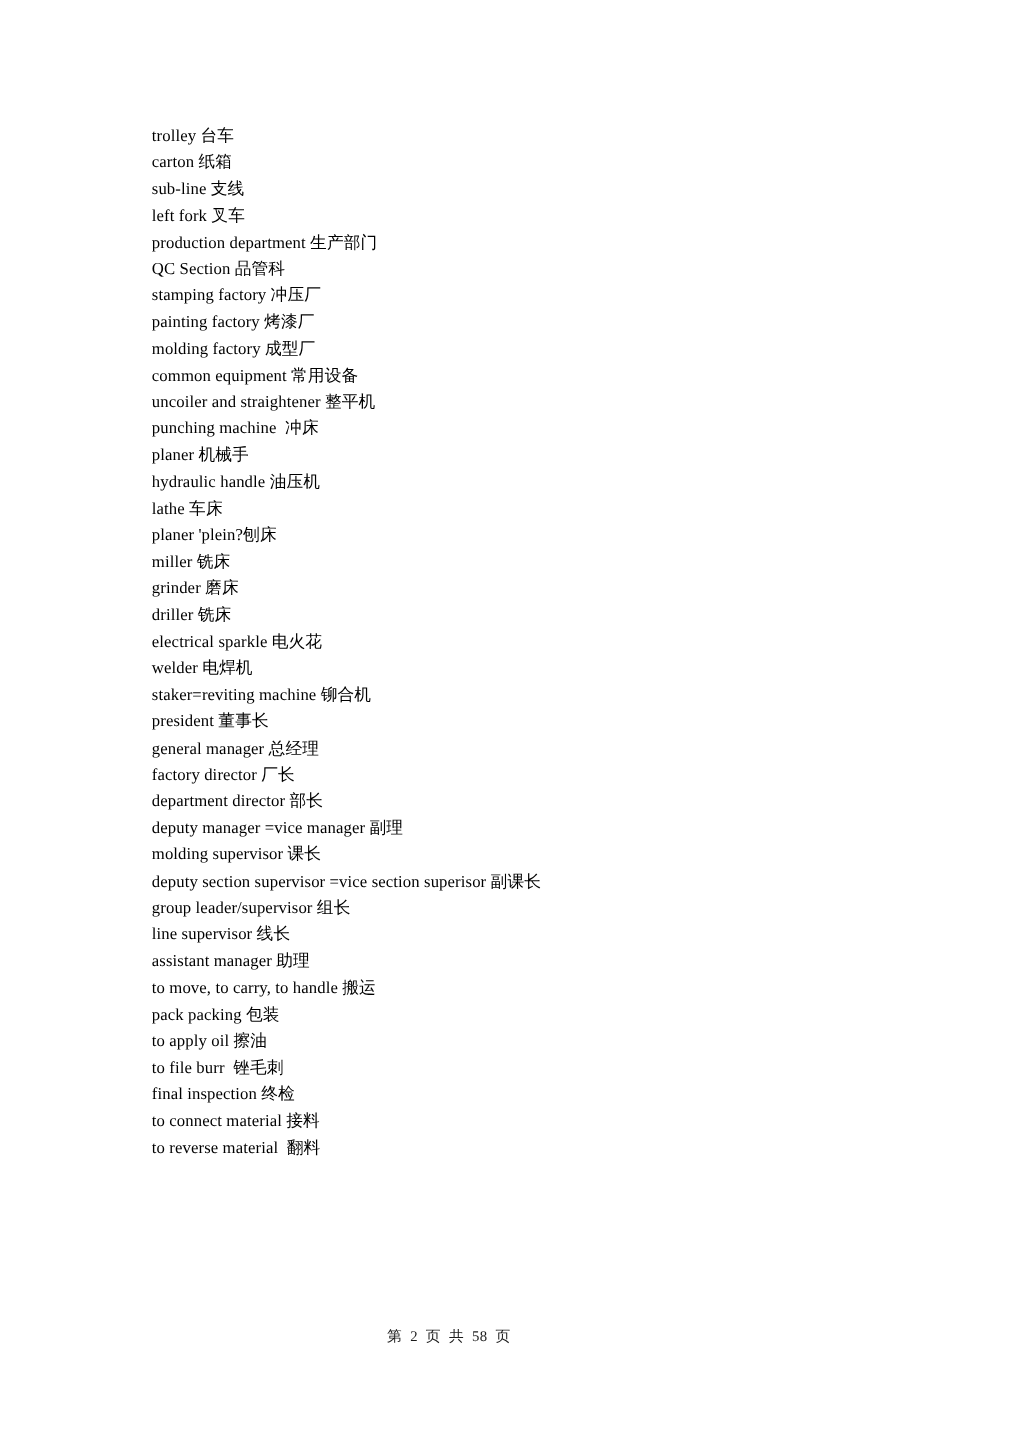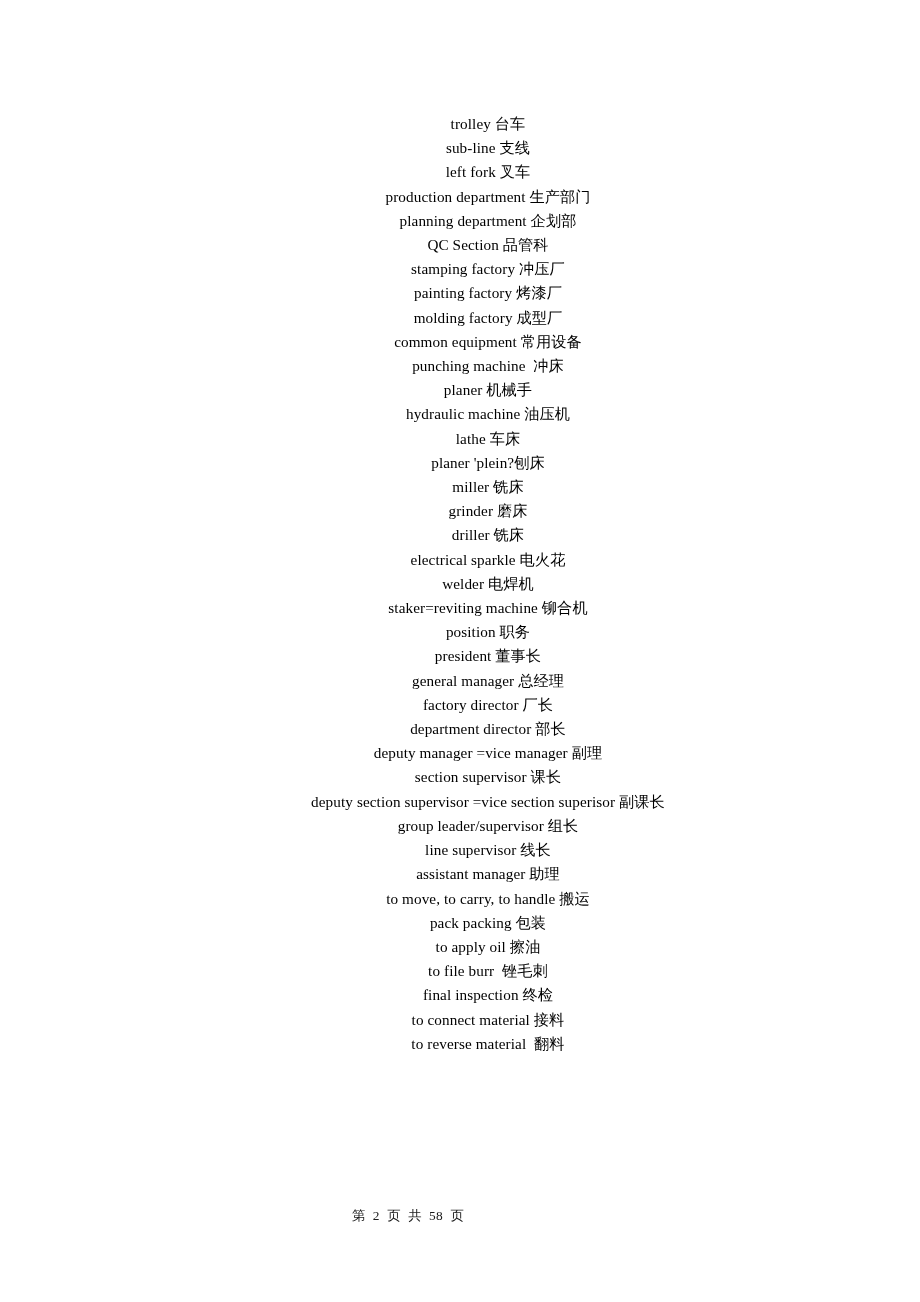--- a/index.html
+++ b/index.html
@@ -35,21 +35,20 @@
     margin: 0;
     padding: 0;
     list-style: none;
   }
   .glossary-line {
     font-size: 15.2px;
     line-height: 24.2px;
     white-space: pre;
     color: #000000;
     letter-spacing: 0.1px;
-    text-align: center;
   }
   .page-footer {
     position: absolute;
     left: 0;
     top: 1206px;
     width: 816px;
     text-align: center;
   }
   .footer-text {
     display: inline-block;
@@ -61,47 +60,47 @@
   }
 </style>
 </head>
 <body>
 
 <div class="page">
 
   <div class="content-body">
     <ul class="glossary-list">
         <li class="glossary-line">trolley 台车</li>
+        <li class="glossary-line">carton 纸箱</li>
         <li class="glossary-line">sub-line 支线</li>
         <li class="glossary-line">left fork 叉车</li>
         <li class="glossary-line">production department 生产部门</li>
-        <li class="glossary-line">planning department 企划部</li>
         <li class="glossary-line">QC Section 品管科</li>
         <li class="glossary-line">stamping factory 冲压厂</li>
         <li class="glossary-line">painting factory 烤漆厂</li>
         <li class="glossary-line">molding factory 成型厂</li>
         <li class="glossary-line">common equipment 常用设备</li>
+        <li class="glossary-line">uncoiler and straightener 整平机</li>
         <li class="glossary-line">punching machine  冲床</li>
         <li class="glossary-line">planer 机械手</li>
-        <li class="glossary-line">hydraulic machine 油压机</li>
+        <li class="glossary-line">hydraulic handle 油压机</li>
         <li class="glossary-line">lathe 车床</li>
         <li class="glossary-line">planer 'plein?刨床</li>
         <li class="glossary-line">miller 铣床</li>
         <li class="glossary-line">grinder 磨床</li>
         <li class="glossary-line">driller 铣床</li>
         <li class="glossary-line">electrical sparkle 电火花</li>
         <li class="glossary-line">welder 电焊机</li>
         <li class="glossary-line">staker=reviting machine 铆合机</li>
-        <li class="glossary-line">position 职务</li>
         <li class="glossary-line">president 董事长</li>
         <li class="glossary-line">general manager 总经理</li>
         <li class="glossary-line">factory director 厂长</li>
         <li class="glossary-line">department director 部长</li>
         <li class="glossary-line">deputy manager =vice manager 副理</li>
-        <li class="glossary-line">section supervisor 课长</li>
+        <li class="glossary-line">molding supervisor 课长</li>
         <li class="glossary-line">deputy section supervisor =vice section superisor 副课长</li>
         <li class="glossary-line">group leader/supervisor 组长</li>
         <li class="glossary-line">line supervisor 线长</li>
         <li class="glossary-line">assistant manager 助理</li>
         <li class="glossary-line">to move, to carry, to handle 搬运</li>
         <li class="glossary-line">pack packing 包装</li>
         <li class="glossary-line">to apply oil 擦油</li>
         <li class="glossary-line">to file burr  锉毛刺</li>
         <li class="glossary-line">final inspection 终检</li>
         <li class="glossary-line">to connect material 接料</li>

